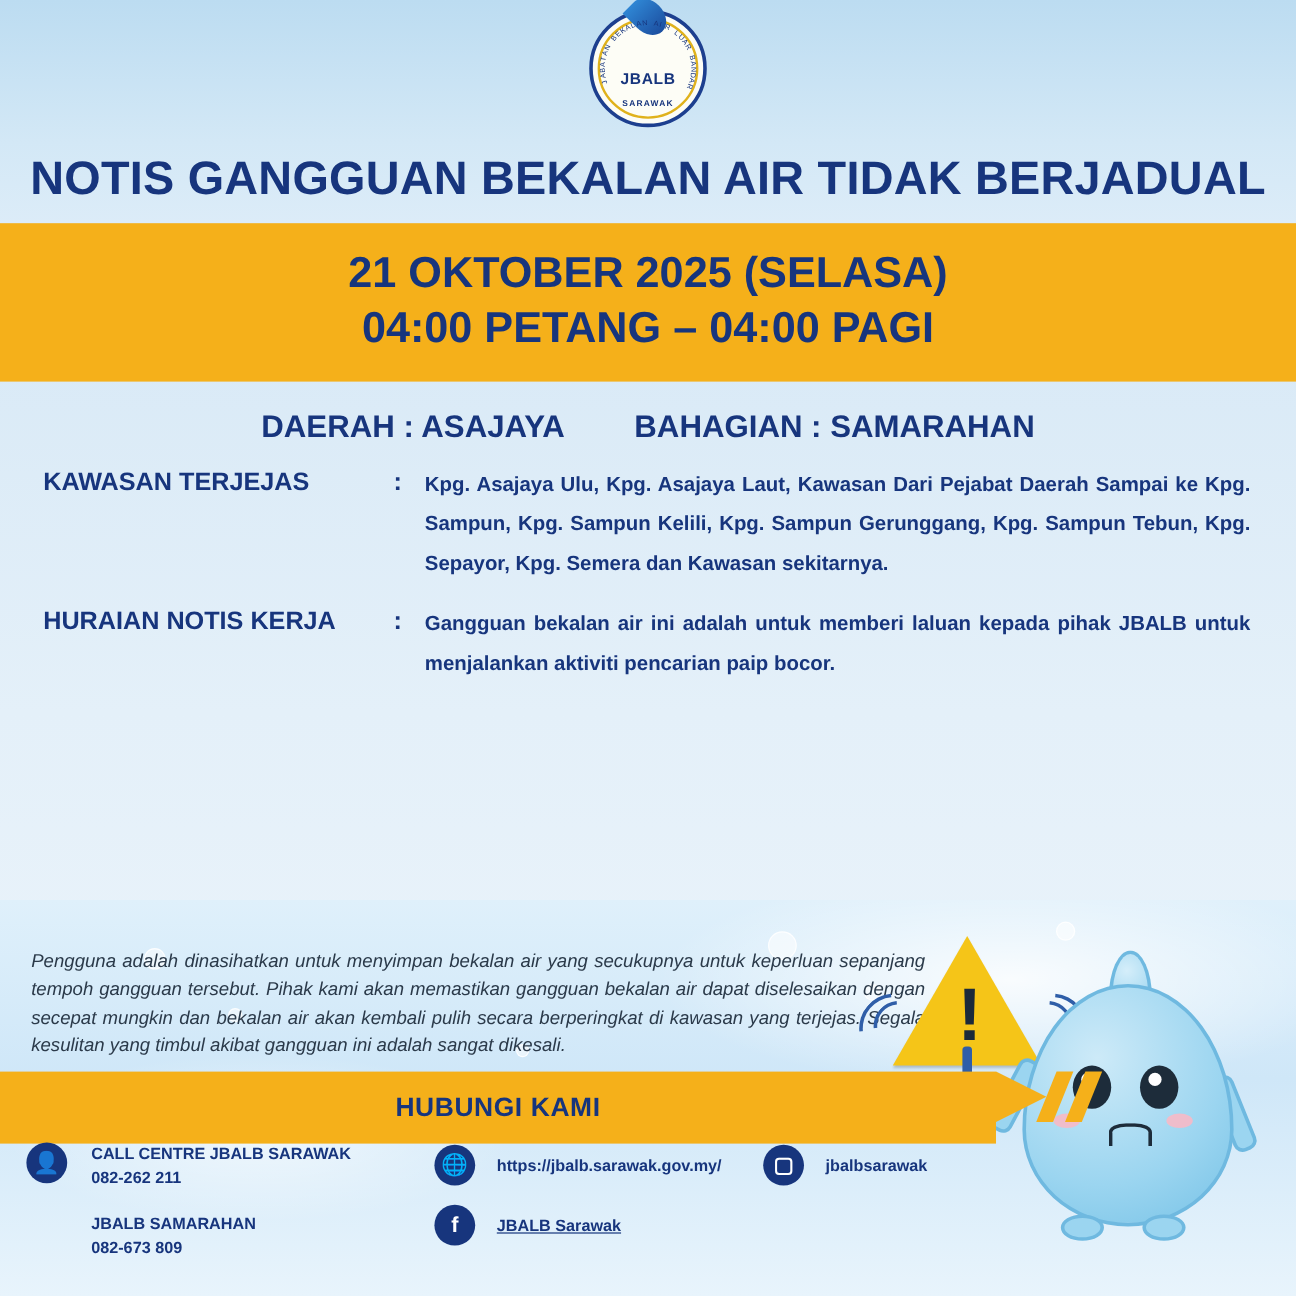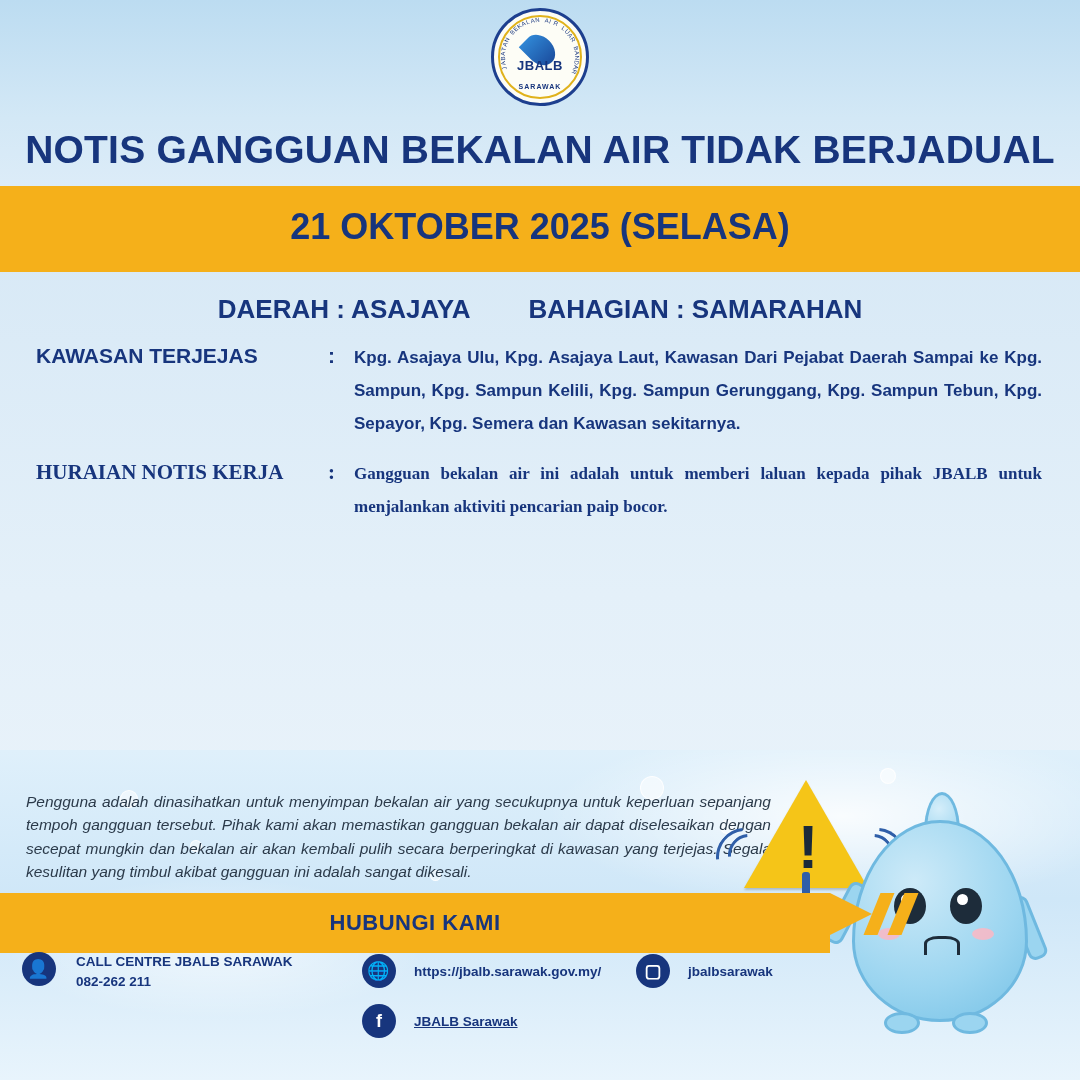--- a/index.html
+++ b/index.html
@@ -32,21 +32,20 @@
     left: 50%;
     top: 8px;
     transform: translateX(-50%);
     width: 98px;
     height: 98px;
     border-radius: 50%;
     background: #fdfdf6;
     border: 3px solid #1d3f8f;
     box-sizing: border-box;
     display: flex;
-    align-items: center;
     justify-content: center;
     text-decoration: underline;
   }
   .logo .ring {
     position: absolute;
     inset: 4px;
     border-radius: 50%;
     border: 2px solid #e0b21c;
   }
   .logo .ring-text {
@@ -164,21 +163,20 @@
     flex: 1;
     font-size: 17px;
     font-weight: bold;
     color: #17357d;
     line-height: 1.95;
     text-align: justify;
     text-align-last: left;
   }
   .detail.second {
     padding-top: 16px;
-    font-family: Liberation Serif, serif;
   }
 
   
   .note {
     position: absolute;
     left: 26px;
     top: 790px;
     width: 745px;
     font-size: 15.5px;
     font-style: italic;
@@ -471,20 +469,21 @@
         </div>
       </div>
   </div>
 
   <div class="title-band">
     <h1>NOTIS GANGGUAN BEKALAN AIR TIDAK BERJADUAL</h1>
   </div>
 
   <div class="date-band">
     <div class="line1">21 OKTOBER 2025 (SELASA)</div>
+    <div class="line2">04:00 PETANG – 04:00 PAGI</div>
   </div>
 
   <div class="region-row">
     <div>DAERAH : ASAJAYA</div>
     <div>BAHAGIAN : SAMARAHAN</div>
   </div>
 
   <div class="detail">
     <div class="label">KAWASAN TERJEJAS</div>
     <div class="colon">:</div>
@@ -539,20 +538,24 @@
   <div class="banner-stripe bs2"></div>
 
   <div class="contacts">
 
     <div class="cicon" style="left:22px;top:10px;">👤</div>
     <div class="ctext" style="left:76px;top:10px;">
       <div>CALL CENTRE JBALB SARAWAK</div>
       <div>082-262 211</div>
     </div>
 
+    <div class="ctext" style="left:76px;top:68px;">
+      <div>JBALB SAMARAHAN</div>
+      <div>082-673 809</div>
+    </div>
 
     <div class="cicon" style="left:362px;top:12px;">🌐</div>
     <div class="ctext" style="left:414px;top:20px;">https://jbalb.sarawak.gov.my/</div>
 
     <div class="cicon" style="left:636px;top:12px;">▢</div>
     <div class="ctext" style="left:688px;top:20px;">jbalbsarawak</div>
 
     <div class="cicon" style="left:362px;top:62px;">f</div>
     <div class="ctext" style="left:414px;top:70px;text-decoration:underline;">JBALB Sarawak</div>
   </div>

